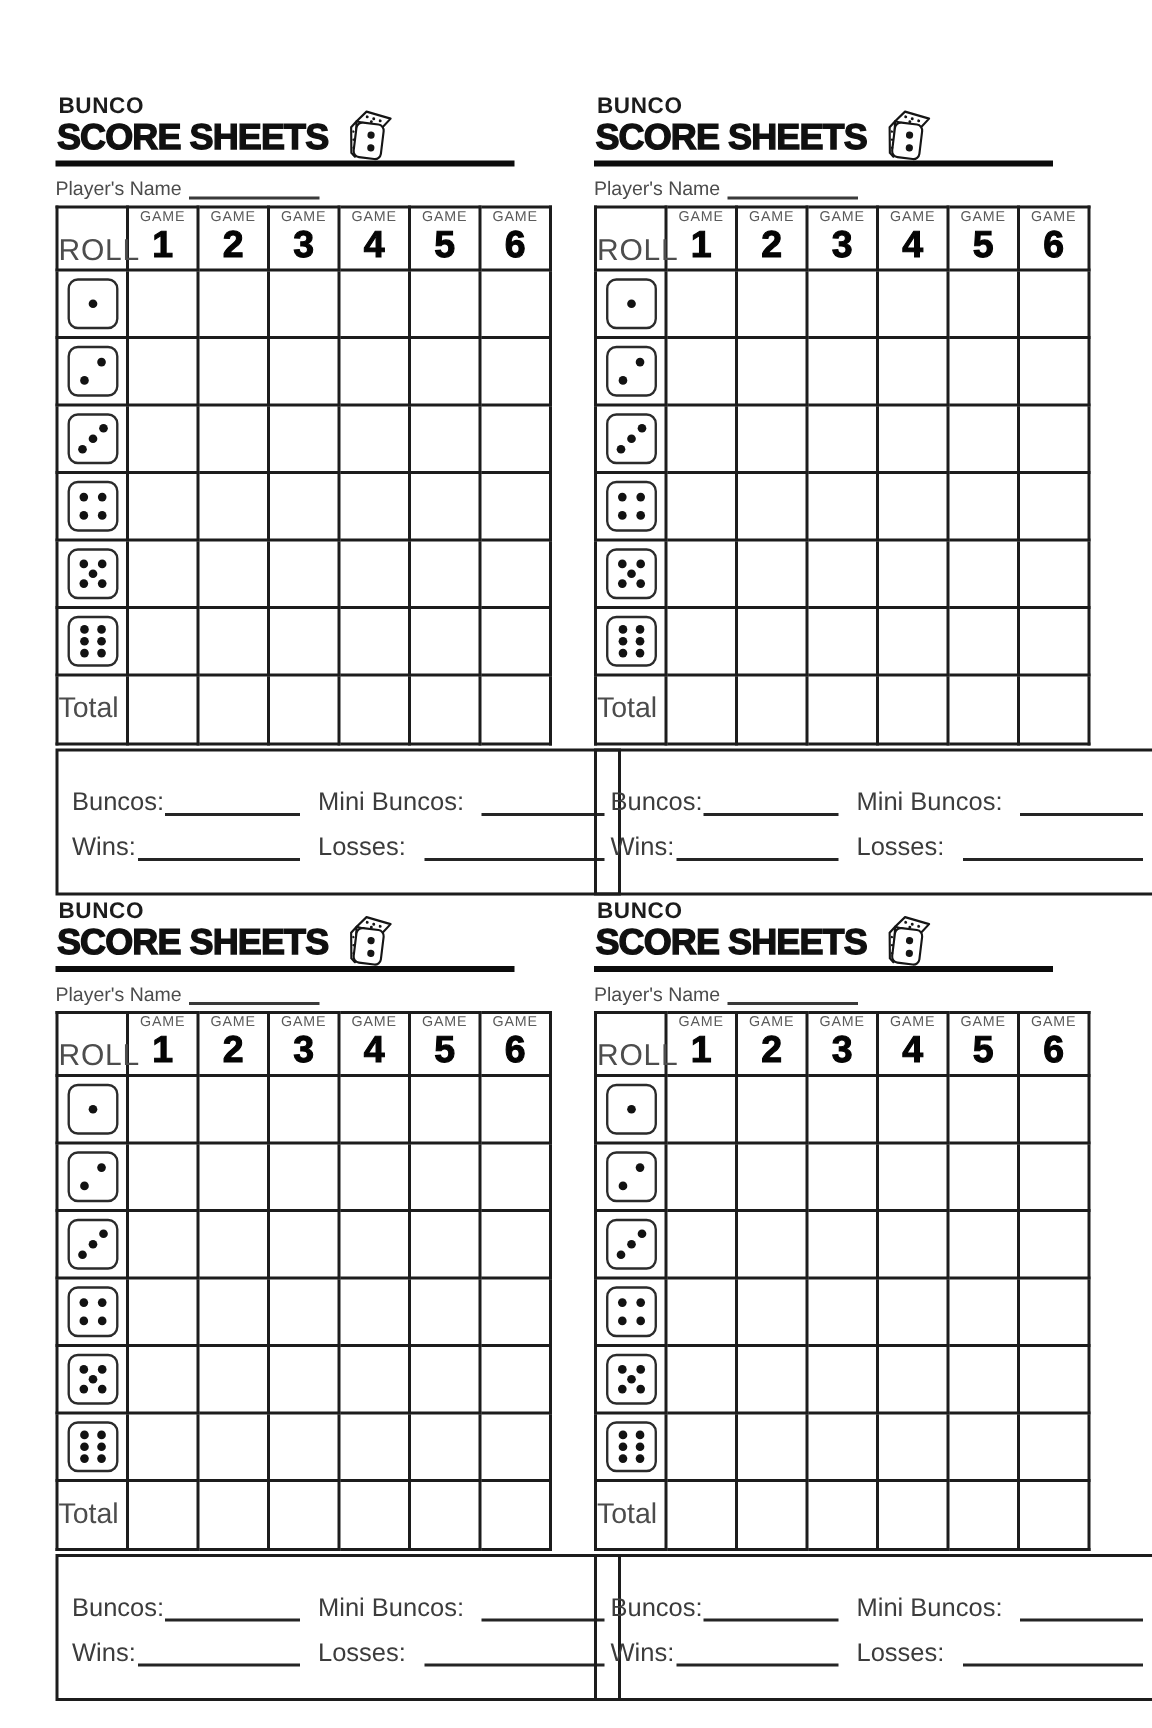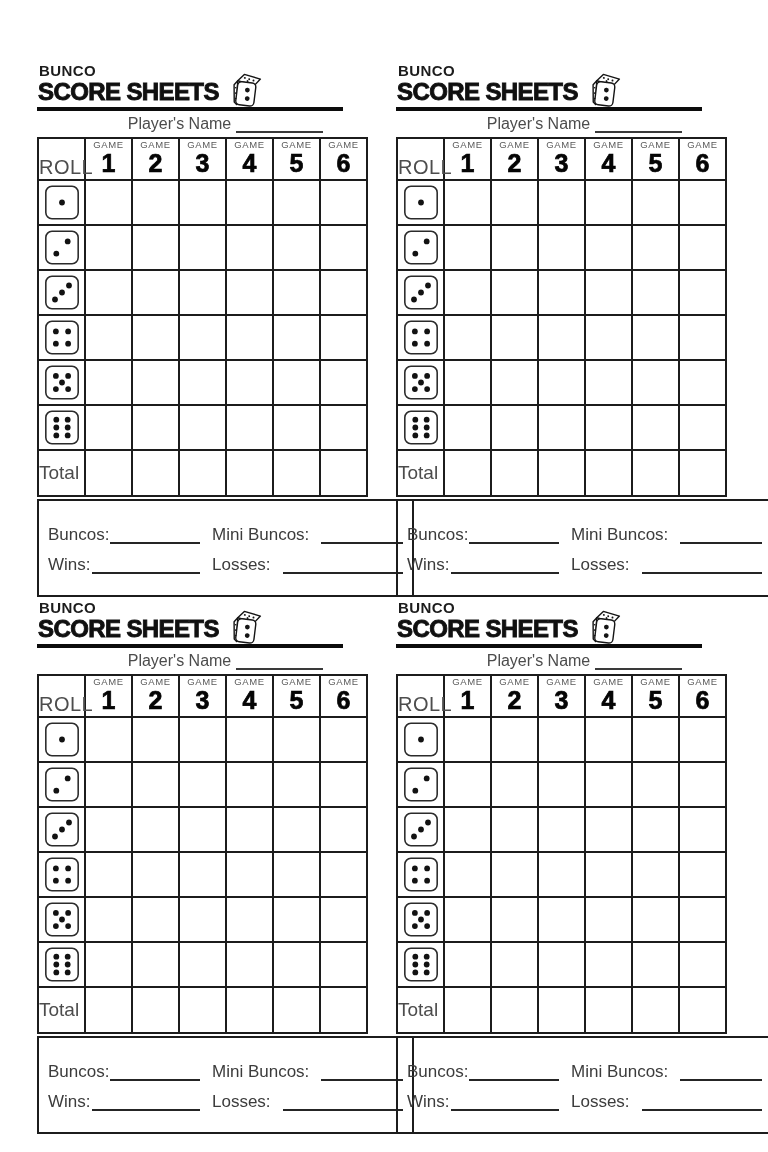--- a/index.html
+++ b/index.html
@@ -13,22 +13,22 @@
   .pos-3{left:37px;top:600px;}
   .pos-4{left:396px;top:600px;}
 
   .brand{font-size:15px;font-weight:700;color:#1c1c1c;letter-spacing:.4px;line-height:15px;padding-left:2px;}
   .title-row{display:flex;align-items:flex-start;height:27px;}
   .title{margin:0;font-size:24px;line-height:27px;font-weight:700;color:#101010;
          letter-spacing:-.6px;-webkit-text-stroke:.9px #101010;padding-left:1px;white-space:nowrap;}
   .die-logo{width:41px;height:41px;margin-left:5px;margin-top:-7px;flex:none;position:relative;z-index:2;}
   .title-underline{width:306px;height:3.5px;background:#0c0c0c;margin-top:2px;}
 
-  .player-row{display:flex;justify-content:center;align-items:flex-end;margin-top:7px;height:15px;
-              font-size:16px;color:#4c4c4c;}
+  .player-row{display:flex;justify-content:flex-start;align-items:flex-end;margin-top:7px;height:15px;
+              font-size:13px;color:#4c4c4c;}
   .player-line{width:87px;height:13px;border-bottom:2px solid #3a3a3a;margin-left:5px;}
 
   .score-table{border-collapse:collapse;width:331px;margin-top:4px;table-layout:fixed;}
   .score-table th,.score-table td{border:2px solid #1c1c1c;padding:0;}
   .roll-th{height:40px;vertical-align:bottom;text-align:right;font-weight:400;font-size:20px;
            color:#4d4d4d;padding-bottom:3px;letter-spacing:.5px;}
   .game-th{height:40px;vertical-align:top;text-align:center;padding-top:3px;}
   .game-word{font-size:9.5px;color:#5a5a5a;letter-spacing:.6px;line-height:11px;font-weight:400;}
   .game-num{font-size:25px;font-weight:700;color:#050505;-webkit-text-stroke:.7px #000;
             line-height:24px;margin-top:1px;}

